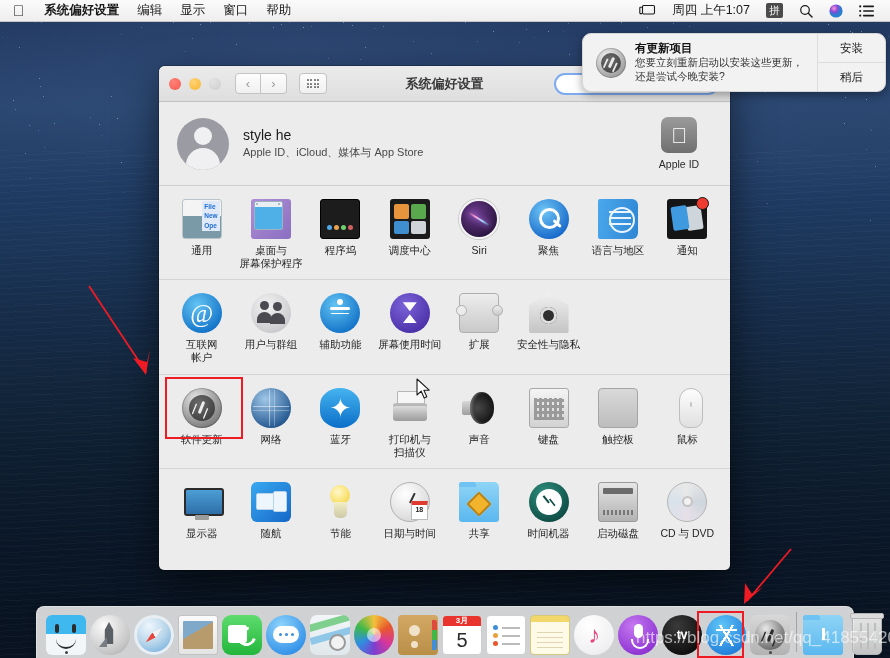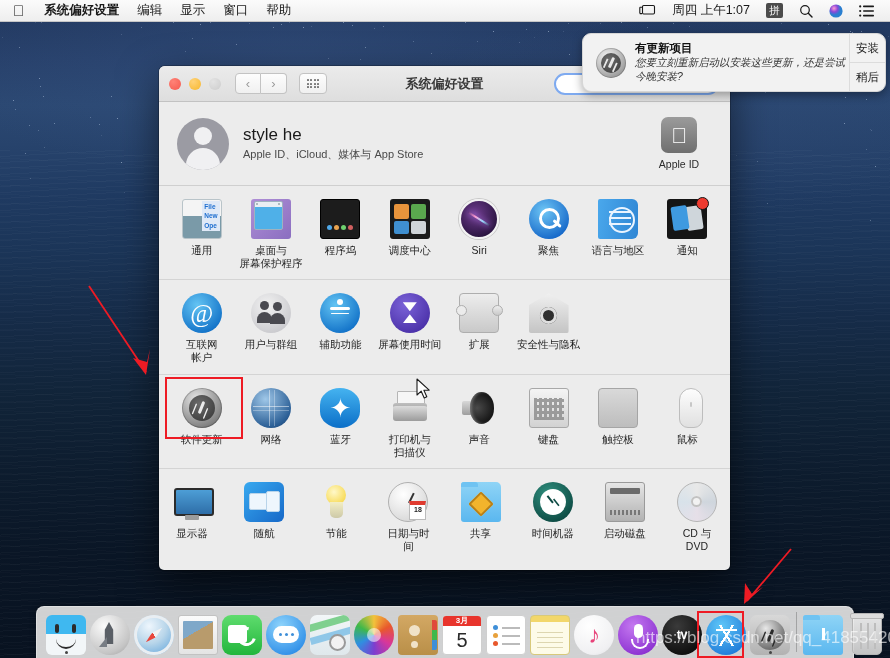--- a/index.html
+++ b/index.html
@@ -97,23 +97,23 @@
   }
   .notif-icon::after {
     content: ""; position: absolute; left: 50%; top: 50%;
     width: 2.5px; height: 11px; margin: -5.5px 0 0 -1.2px;
     background: #e8e8e8; border-radius: 1px;
     transform: rotate(24deg);
     box-shadow: -5px 3px 0 -0.6px #e8e8e8, 5px 3px 0 -0.6px #e8e8e8;
   }
   .notif-text { flex: 1; min-width: 0; padding-right: 4px; }
   .notif-title { font-size: 11.5px; font-weight: bold; color: #111; margin-bottom: 0; }
-  .notif-body { font-size: 10.5px; color: #333; line-height: 1.32; font-style: italic; }
+  .notif-body { font-size: 10.5px; color: #333; line-height: 1.32; }
   .notif-actions {
-    width: 36px; flex: none; height: 100%;
+    width: 68px; flex: none; height: 100%;
     display: flex; flex-direction: column;
     border-left: 1px solid #dcdcdc;
   }
   .notif-btn {
     flex: 1; display: flex; align-items: center; justify-content: center;
     font-size: 11.5px; color: #222;
   }
   .notif-btn + .notif-btn { border-top: 1px solid #dcdcdc; }
 
   
@@ -182,21 +182,21 @@
     content: ""; position: absolute; left: 50%; top: 9px;
     width: 18px; height: 18px; margin-left: -9px;
     background: #f0f0f2; border-radius: 50%;
   }
   .avatar::after {
     content: ""; position: absolute; left: 50%; top: 30px;
     width: 34px; height: 28px; margin-left: -17px;
     background: #f0f0f2; border-radius: 17px 17px 0 0;
   }
   .acct-text { margin-left: 14px; }
-  .acct-name { font-size: 17px; color: #1a1a1a; margin-bottom: 2px; }
+  .acct-name { font-size: 14px; color: #1a1a1a; margin-bottom: 2px; }
   .acct-sub  { font-size: 11px; color: #4a4a4a; }
   .acct-right { margin-left: auto; display: flex; gap: 22px; padding-right: 6px; }
   .acct-btn { width: 54px; text-align: center; }
   .acct-btn .ic { width: 36px; height: 36px; margin: 0 auto 5px; border-radius: 7px; }
   .acct-btn .lb { font-size: 10.5px; color: #2b2b2b; }
   .ic-appleid {
     background: linear-gradient(to bottom,#9b9b9b,#6f6f6f);
     display: flex; align-items: center; justify-content: center;
     color: #fff; font-size: 21px; line-height: 1;
   }
@@ -218,21 +218,21 @@
 
   
   #grid-area { padding: 0; background: #ececec; }
   .pref-row {
     display: grid;
     grid-template-columns: repeat(8, 1fr);
     padding: 11px 8px 9px;
     border-bottom: 1px solid #d4d4d4;
     position: relative;
   }
-  .pref-row:last-child { border-bottom: none; gap: 22px; }
+  .pref-row:last-child { border-bottom: none; }
   .pref-cell {
     display: flex; flex-direction: column; align-items: center;
     padding: 2px 1px 0;
   }
   .pref-cell .glyph {
     width: 40px; height: 40px; margin-bottom: 5px;
     position: relative; flex: none;
   }
   .pref-cell .cap {
     font-size: 10.5px; color: #1f1f1f; text-align: center;

